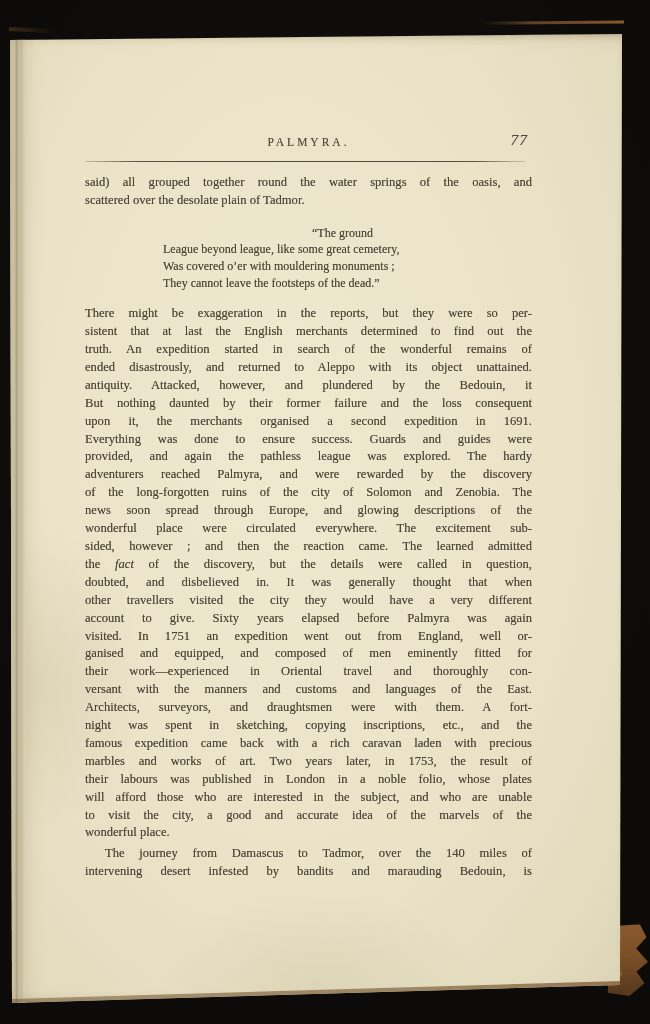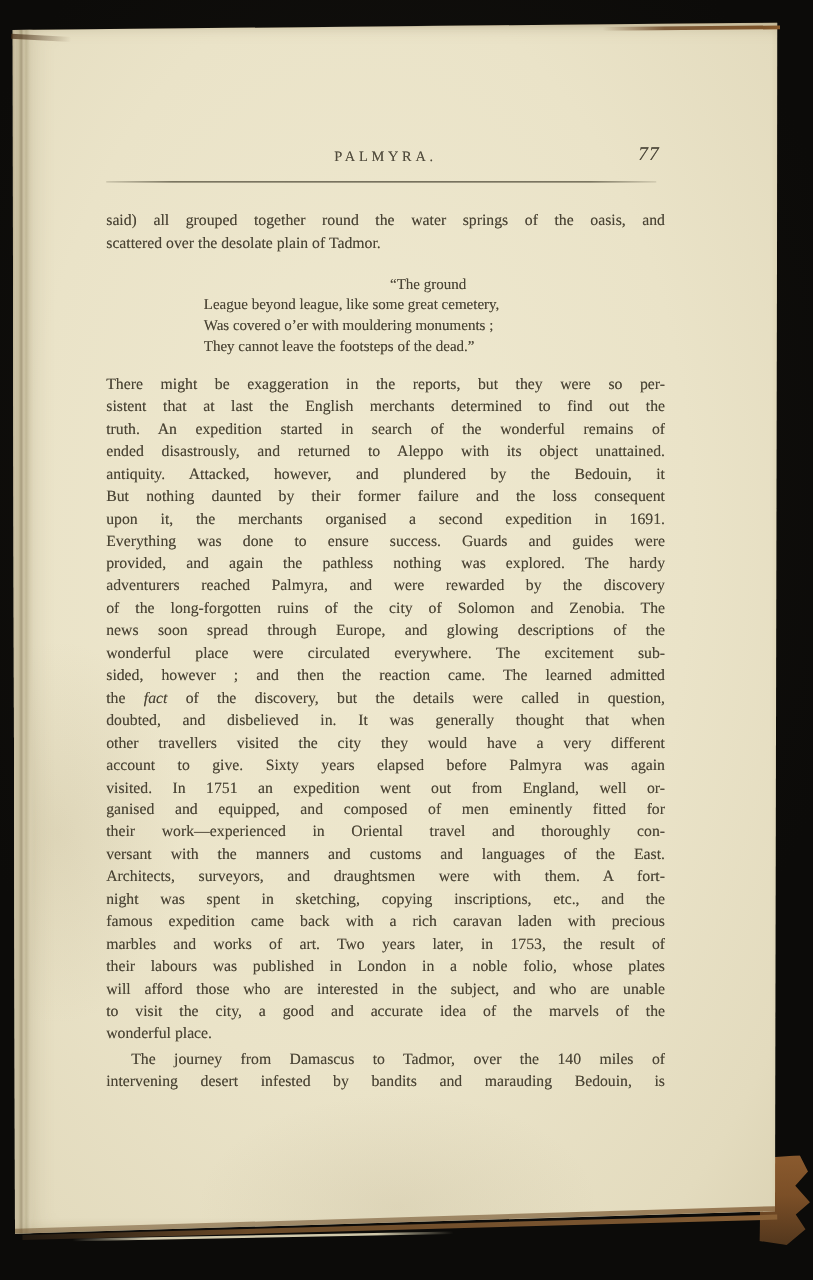--- a/index.html
+++ b/index.html
@@ -41,21 +41,21 @@
     transform: rotate(-0.5deg);
   }
   .cover-top-left {
     left: 9px; top: 27px; width: 48px; height: 4px; z-index: 3; opacity: .75;
     background: linear-gradient(90deg, #4a3018, rgba(74,48,24,0));
     transform: rotate(3deg); transform-origin: left center;
   }
 
   
   .book-page {
-    position: absolute; left: 8px; top: 16px; width: 622px; height: 978px; z-index: 2;
+    position: absolute; left: 8px; top: 32px; width: 622px; height: 978px; z-index: 2;
     clip-path: polygon(2px 8px, 614px 2px, 612px 953px, 4px 971px);
     background:
       radial-gradient(140px 220px at 38px 650px, rgba(160,145,105,.16), rgba(160,145,105,0) 70%),
       radial-gradient(230px 130px at 310px 950px, rgba(150,135,100,.12), rgba(150,135,100,0) 70%),
       radial-gradient(ellipse at 45% 42%, #efe9d0 0%, #eae3c8 55%, #e3dbbe 85%, #dad1b2 100%);
   }
   .page-inner-shadow {
     position: absolute; inset: 0;
     box-shadow:
       inset 0 4px 9px rgba(120,95,55,.22),
@@ -93,21 +93,21 @@
     font-size: 11.5px; letter-spacing: 3px; color: #514c3d;
   }
   .page-number {
     position: absolute; right: 4px; top: -3px;
     font-size: 15.5px; font-style: italic; color: #4c473a; letter-spacing: 1px;
   }
   .head-rule {
     margin-top: 9px; width: 440px; height: 1px;
     background: linear-gradient(90deg, rgba(87,82,63,.25), #57523f 12%, #4f4a39 55%, #57523f 88%, rgba(87,82,63,.2));
   }
-  .intro-block { margin-top: 22px; }
+  .intro-block { margin-top: 12px; }
   .tl { text-align: justify; text-align-last: justify; }
   .tl-last { text-align-last: left; }
   .poem-block { margin-top: 15px; font-size: 12px; line-height: 16.6px; }
   .poem-opening { margin-left: 227px; }
   .poem-line { margin-left: 78px; }
   .main-block { margin-top: 14px; }
   .closing-block { margin-top: 3px; }
   .first-line-indent { text-indent: 20px; }
   .ital { font-style: italic; }
 </style>
@@ -148,21 +148,21 @@
 
     <div class="main-block">
       <div class="tl">There might be exaggeration in the reports, but they were so per-</div>
       <div class="tl">sistent that at last the English merchants determined to find out the</div>
       <div class="tl">truth.  An expedition started in search of the wonderful remains of</div>
       <div class="tl">ended disastrously, and returned to Aleppo with its object unattained.</div>
       <div class="tl">antiquity.  Attacked, however, and plundered by the Bedouin, it</div>
       <div class="tl">But nothing daunted by their former failure and the loss consequent</div>
       <div class="tl">upon it, the merchants organised a second expedition in 1691.</div>
       <div class="tl">Everything was done to ensure success.  Guards and guides were</div>
-      <div class="tl">provided, and again the pathless nothing was explored.  The hardy</div>
+      <div class="tl">provided, and again the pathless league was explored.  The hardy</div>
       <div class="tl">adventurers reached Palmyra, and were rewarded by the discovery</div>
       <div class="tl">of the long-forgotten ruins of the city of Solomon and Zenobia.  The</div>
       <div class="tl">news soon spread through Europe, and glowing descriptions of the</div>
       <div class="tl">wonderful place were circulated everywhere.  The excitement sub-</div>
       <div class="tl">sided, however ; and then the reaction came.  The learned admitted</div>
       <div class="tl"><span>the </span><span class="ital">fact</span><span> of the discovery, but the details were called in question,</span></div>
       <div class="tl">doubted, and disbelieved in.  It was generally thought that when</div>
       <div class="tl">other travellers visited the city they would have a very different</div>
       <div class="tl">account to give.  Sixty years elapsed before Palmyra was again</div>
       <div class="tl">visited.  In 1751 an expedition went out from England, well or-</div>

